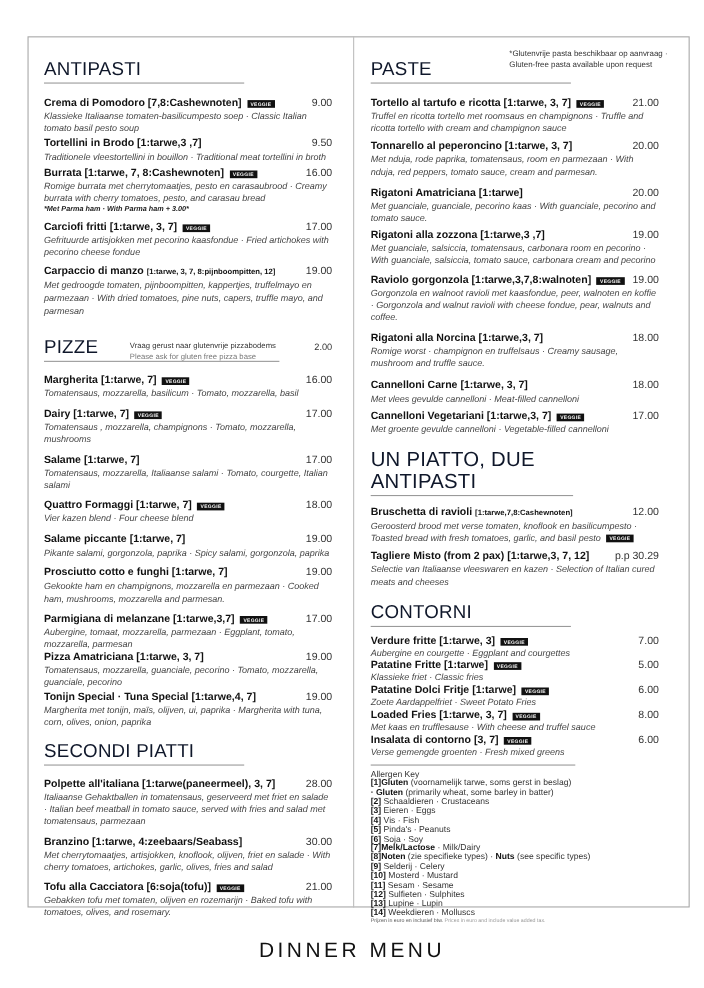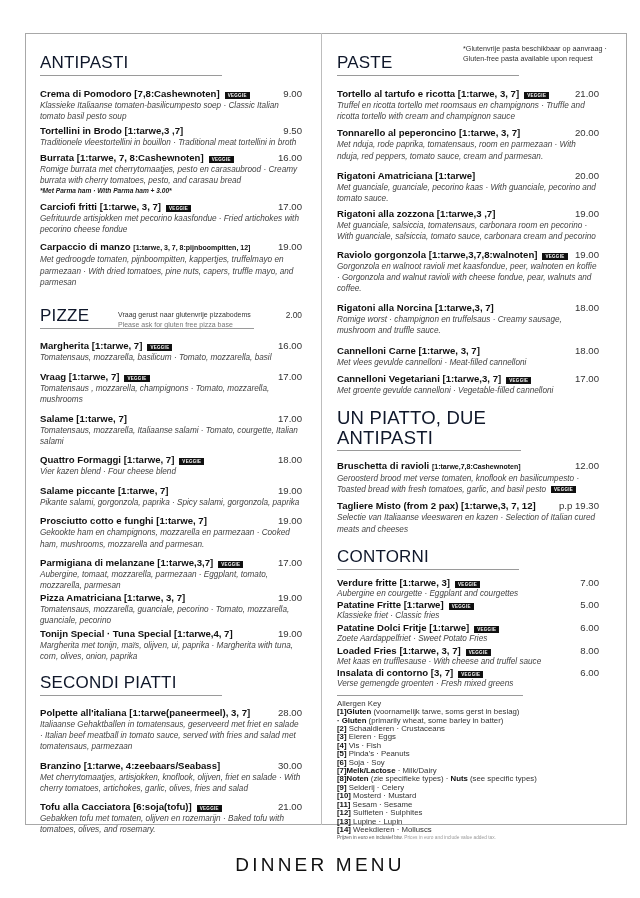--- a/index.html
+++ b/index.html
@@ -103,21 +103,21 @@
       <div class="item" style="margin-bottom: 8px;">
         <div class="item-row">
           <span class="item-name"><span>Margherita</span> <span class="alg">[1:tarwe, 7]</span></span>
           <span class="badge">VEGGIE</span>
           <span class="price">16.00</span>
         </div>
         <div class="desc"><span>Tomatensaus, mozzarella, basilicum · Tomato, mozzarella, basil</span></div>
       </div>
       <div class="item" style="margin-bottom: 7px;">
         <div class="item-row">
-          <span class="item-name"><span>Vraag</span> <span class="alg">[1:tarwe, 7]</span></span>
+          <span class="item-name"><span>Dairy</span> <span class="alg">[1:tarwe, 7]</span></span>
           <span class="badge">VEGGIE</span>
           <span class="price">17.00</span>
         </div>
         <div class="desc"><span>Tomatensaus , mozzarella, champignons · Tomato, mozzarella, mushrooms</span></div>
       </div>
       <div class="item" style="margin-bottom: 7px;">
         <div class="item-row">
           <span class="item-name"><span>Salame</span> <span class="alg">[1:tarwe, 7]</span></span>
           <span class="price">17.00</span>
         </div>
@@ -277,21 +277,21 @@
       <div class="item" style="margin-bottom: 5px;">
         <div class="item-row">
           <span class="item-name"><span>Bruschetta di ravioli</span> <span class="alg small">[1:tarwe,7,8:Cashewnoten]</span></span>
           <span class="price">12.00</span>
         </div>
         <div class="desc"><span>Geroosterd brood met verse tomaten, knoflook en basilicumpesto · Toasted bread with fresh tomatoes, garlic, and basil pesto</span><span class="badge">VEGGIE</span></div>
       </div>
       <div class="item" style="margin-bottom: 0px;">
         <div class="item-row">
           <span class="item-name"><span>Tagliere Misto (from 2 pax)</span> <span class="alg">[1:tarwe,3, 7, 12]</span></span>
-          <span class="price">p.p 19.30</span>
+          <span class="price">p.p 30.29</span>
         </div>
         <div class="desc"><span>Selectie van Italiaanse vleeswaren en kazen · Selection of Italian cured meats and cheeses</span></div>
       </div>
     </div>
 
   <div style="height:12px"></div>
   <div class="sec-head" style="width:182px">CONTORNI</div>
   <div style="height:7px"></div>
   <div>
       <div class="item" style="margin-bottom: 0px;">

